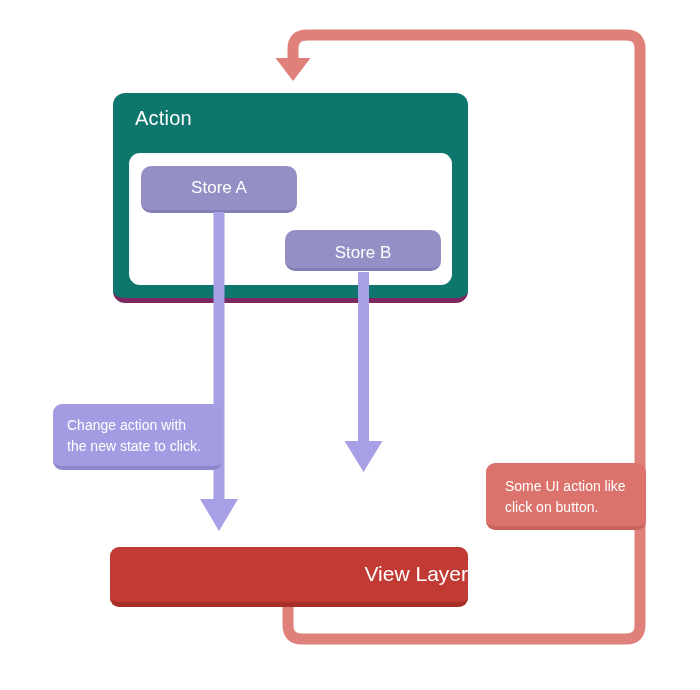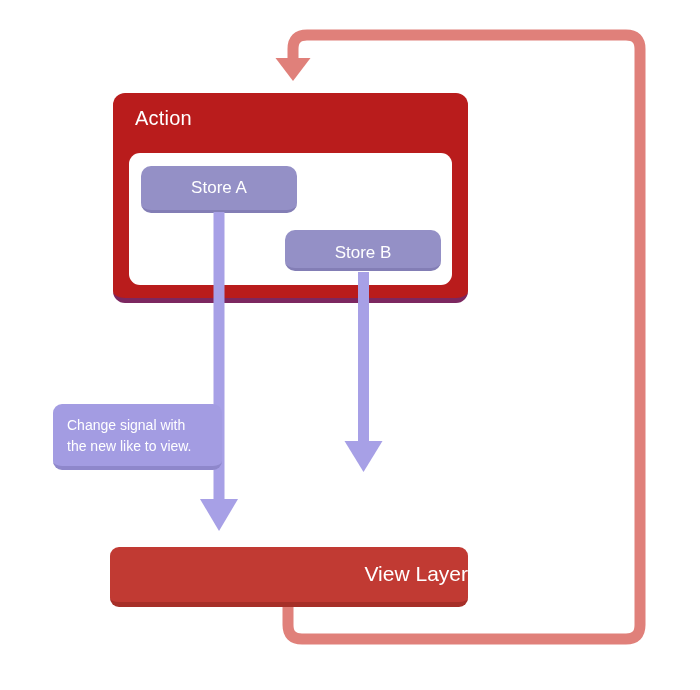--- a/index.html
+++ b/index.html
@@ -71,21 +71,21 @@
     z-index: 4;
   }
   .note-purple { left: 53px;  top: 404px; width: 169px; height: 66px; padding: 11px 0 0 14px; }
   .note-salmon { left: 486px; top: 463px; width: 160px; height: 67px; padding: 13px 0 0 19px; }
 </style>
 </head>
 <body>
 
 <div class="canvas">
 
-  <div class="action-box" style="background-color: #b91c1c; border-bottom-color: rgb(124, 39, 96);">
+  <div class="action-box" style="background-color: #0f766e; border-bottom-color: rgb(124, 39, 96);">
     <div class="action-title">Action</div>
     <div class="inner-panel">
       <div class="store store-a" style="background-color: rgb(148, 144, 198); border-bottom-color: rgb(131, 126, 181);">
         <span>Store A</span>
       </div>
       <div class="store store-b" style="background-color: rgb(148, 144, 198); border-bottom-color: rgb(131, 126, 181);">
         <span>Store B</span>
       </div>
     </div>
   </div>
@@ -100,18 +100,22 @@
 
     <path d="M363.5 272 V442" fill="none" stroke-width="11" stroke="#A7A0E6"></path>
     <polygon points="344.5,441 382.5,441 363.5,472" fill="#A7A0E6"></polygon>
   </svg>
 
   <div class="view-layer" style="background-color: rgb(193, 58, 51); border-bottom-color: rgb(166, 47, 40);">
     <span>View Layer</span>
   </div>
 
   <div class="note note-purple" style="background-color: rgb(163, 156, 226); border-bottom-color: rgb(142, 135, 203);">
-    <div>Change signal with</div>
-    <div>the new like to view.</div>
+    <div>Change action with</div>
+    <div>the new state to click.</div>
   </div>
 
+  <div class="note note-salmon" style="background-color: rgb(219, 115, 108); border-bottom-color: rgb(200, 98, 91);">
+    <div>Some UI action like</div>
+    <div>click on button.</div>
+  </div>
 
 </div>
 
 </body></html>

